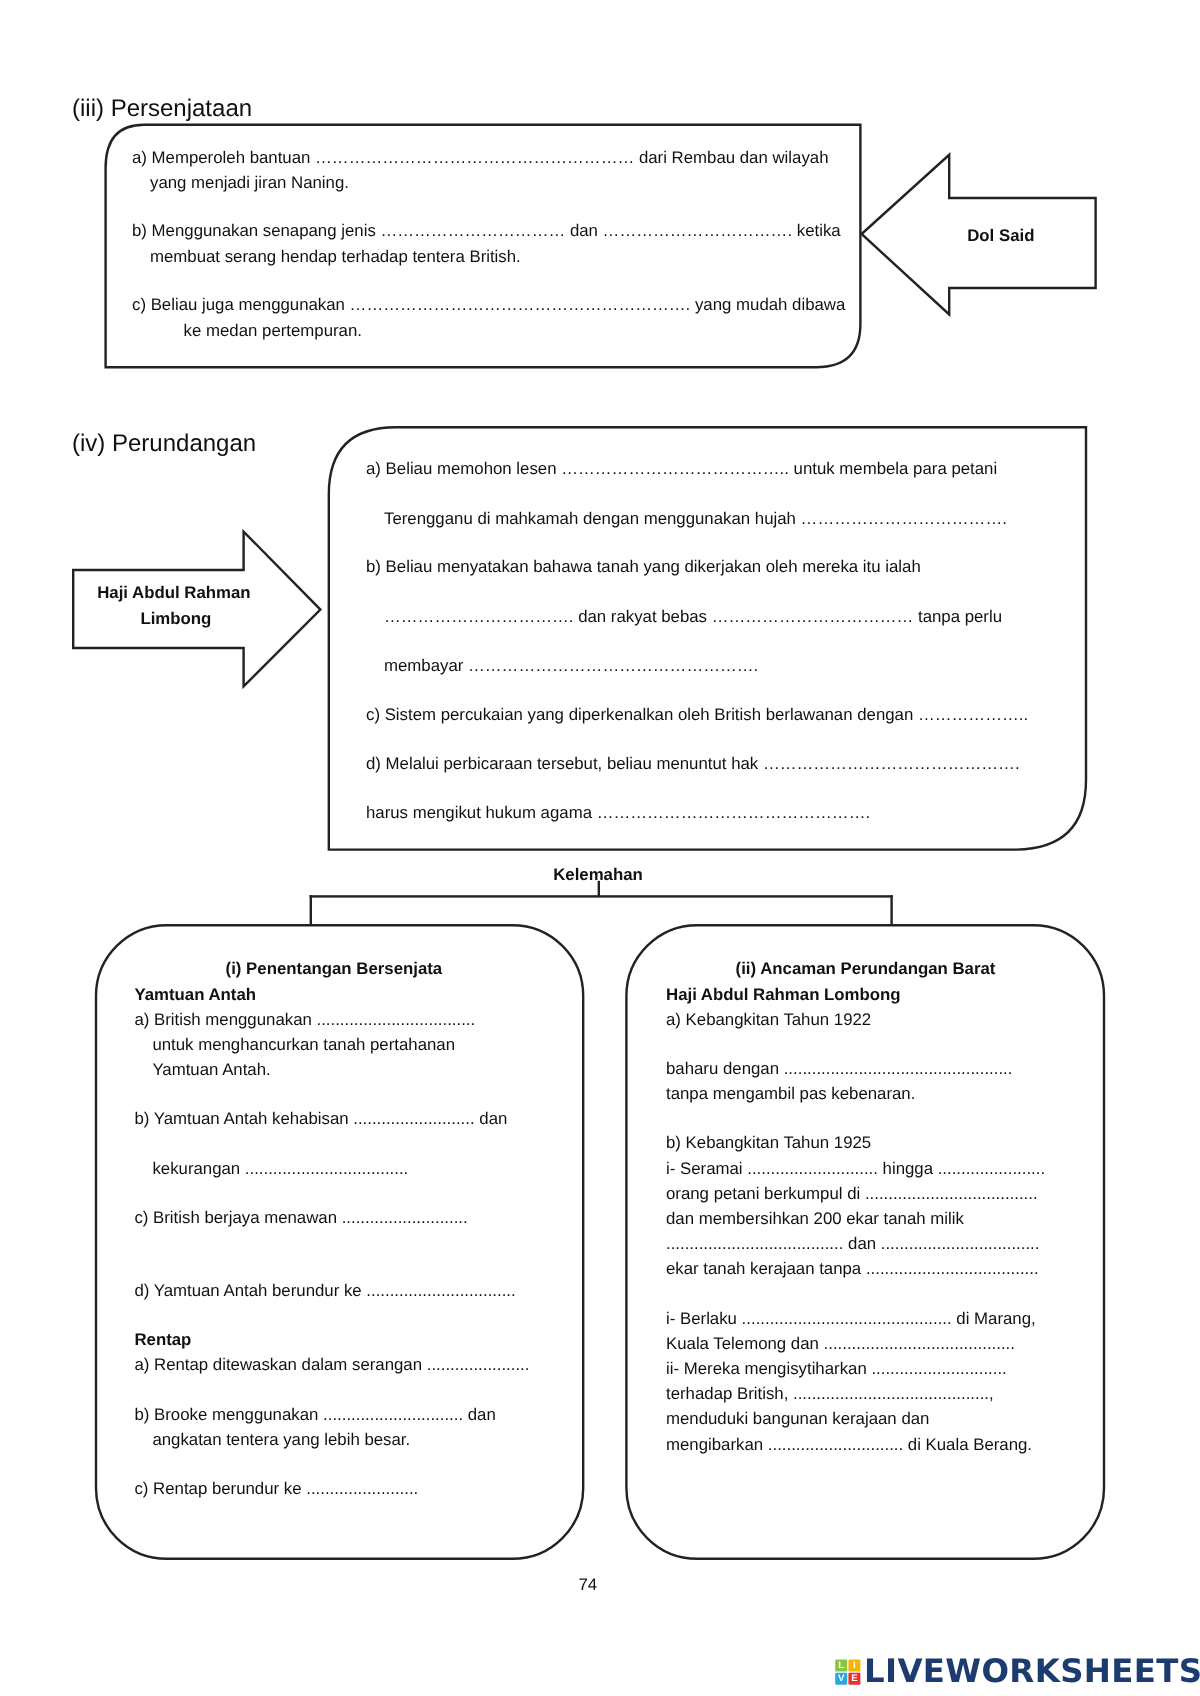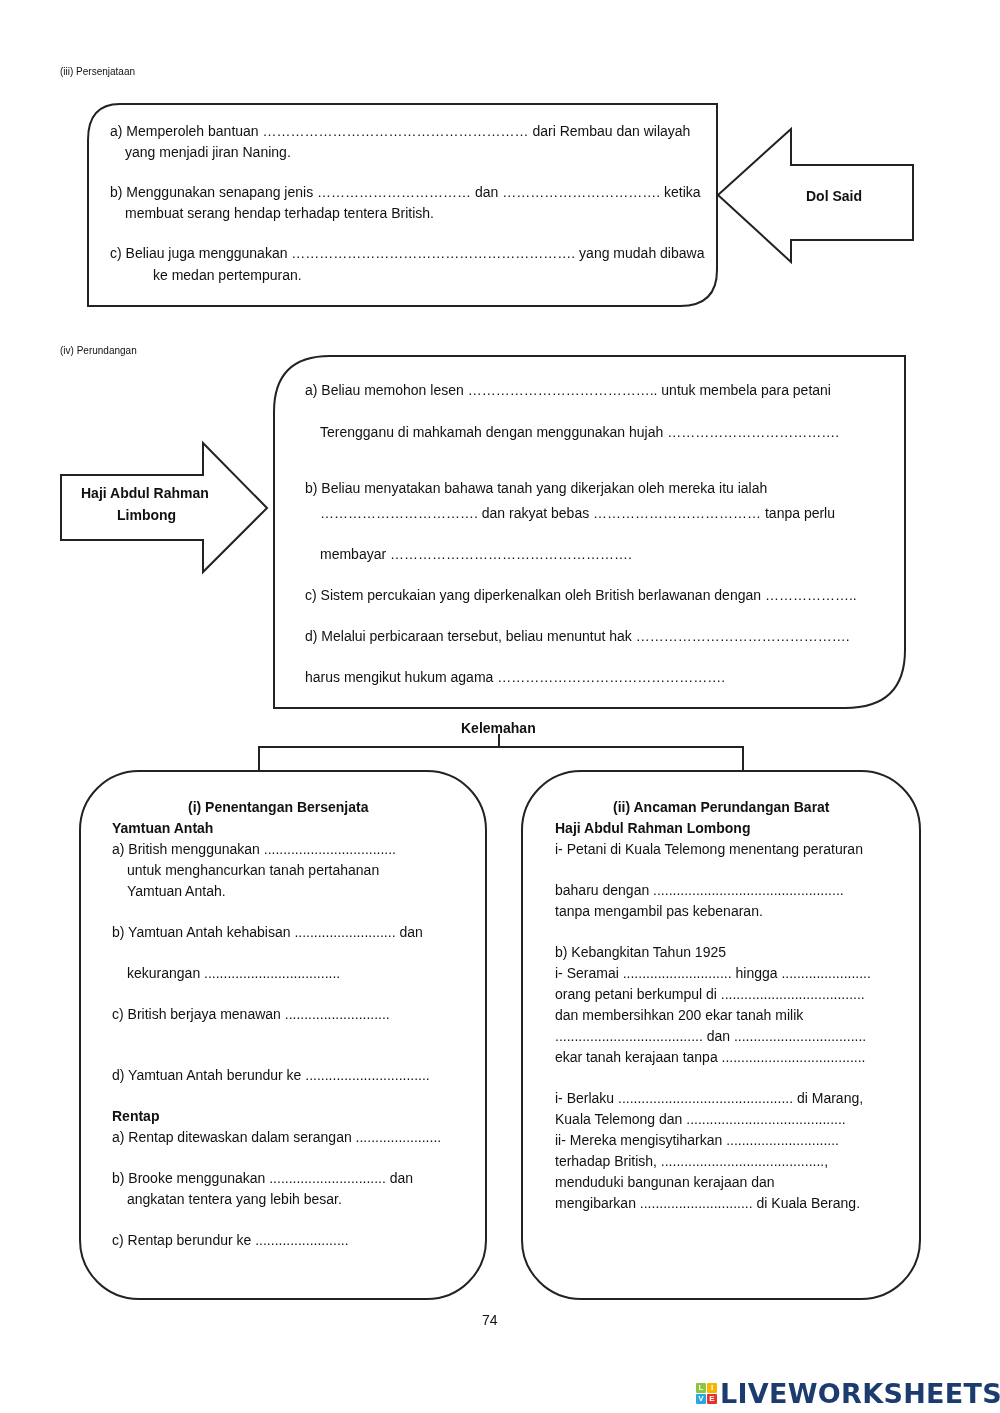--- a/index.html
+++ b/index.html
@@ -1,21 +1,21 @@
 <!DOCTYPE html>
 <html><head>
 <meta charset="utf-8">
 <style>
   html, body { margin:0; padding:0; background:#ffffff; }
   body { width:1000px; height:1413px; position:relative; overflow:hidden;
          font-family:"Liberation Sans", "DejaVu Sans", sans-serif; color:#111; }
   .abs { position:absolute; }
   .txt { font-size:14px; line-height:21px; white-space:nowrap; }
   .bold { font-weight:bold; }
-  .sec-label { font-size:10px; }
+  .sec-label { font-size:20px;margin-top:20px; }
   .box { position:absolute; border:2px solid #222; background:#fff; box-sizing:border-box; }
   svg.shape { position:absolute; overflow:visible; }
   .line { position:absolute; background:#222; }
   .logo { position:absolute; left:696px; top:1378px; display:flex; align-items:center; }
   .logo-tiles { display:grid; grid-template-columns:10px 10px; grid-template-rows:10px 10px; gap:1px; margin-right:3px; }
   .tile { font-size:8px; font-weight:bold; color:#fff; text-align:center; line-height:10px; border-radius:1px; }
   .logo-text { font-size:27px; font-weight:bold; color:#1c3b6e; letter-spacing:0.3px; font-family:"DejaVu Sans", sans-serif; }
 </style>
 </head>
 <body>
@@ -40,21 +40,21 @@
 <svg class="shape" style="left:0;top:0;" width="1000" height="720">
   <path d="M 330 356 L 905 356 L 905 650 Q 905 708 845 708 L 274 708 L 274 412 Q 274 356 330 356 Z" fill="#fff" stroke="#222" stroke-width="2"></path>
   <path d="M 61 475 L 203 475 L 203 443 L 267 508 L 203 572 L 203 540 L 61 540 Z" fill="#fff" stroke="#222" stroke-width="2"></path>
 </svg>
 
 <div class="abs txt bold" style="left:81px;top:483px;">Haji Abdul Rahman</div>
 <div class="abs txt bold" style="left:117px;top:505px;">Limbong</div>
 
 <div class="abs txt" style="left:305px;top:380px;">a) Beliau memohon lesen ………………………………….. untuk membela para petani</div>
 <div class="abs txt" style="left:320px;top:422px;">Terengganu di mahkamah dengan menggunakan hujah ……………………………….</div>
-<div class="abs txt" style="left:305px;top:478px;">b) Beliau menyatakan bahawa tanah yang dikerjakan oleh mereka itu ialah</div>
+<div class="abs txt" style="left:305px;top:462px;">b) Beliau menyatakan bahawa tanah yang dikerjakan oleh mereka itu ialah</div>
 <div class="abs txt" style="left:320px;top:503px;">……………………………. dan rakyat bebas ………………………………  tanpa perlu</div>
 <div class="abs txt" style="left:320px;top:544px;">membayar …………………………………………….</div>
 <div class="abs txt" style="left:305px;top:585px;">c) Sistem percukaian yang diperkenalkan oleh British berlawanan dengan ………………..</div>
 <div class="abs txt" style="left:305px;top:626px;">d) Melalui perbicaraan tersebut, beliau menuntut hak ……………………………………….</div>
 <div class="abs txt" style="left:305px;top:667px;">harus mengikut hukum agama ………………………………………….</div>
 
 <div class="abs txt bold" style="left:461px;top:718px;">Kelemahan</div>
 <div class="line" style="left:498px;top:734px;width:2px;height:13px;"></div>
 <div class="line" style="left:258px;top:746px;width:486px;height:2px;"></div>
 <div class="line" style="left:258px;top:746px;width:2px;height:25px;"></div>
@@ -84,21 +84,21 @@
   <div class="txt" style="height:20px;"></div>
   <div class="txt">b) Brooke menggunakan .............................. dan</div>
   <div class="txt" style="padding-left:15px;">angkatan tentera yang lebih besar.</div>
   <div class="txt" style="height:20px;"></div>
   <div class="txt">c) Rentap berundur ke ........................</div>
 </div>
 
 <div class="abs txt bold" style="left:613px;top:797px;">(ii) Ancaman Perundangan Barat</div>
 <div class="abs txt bold" style="left:555px;top:818px;">Haji Abdul Rahman Lombong</div>
 <div class="abs" style="left:555px;top:839px;">
-  <div class="txt">i- Petani di Kuala Telemong menentang peraturan</div>
+  <div class="txt">a) Kebangkitan Tahun 1922</div>
   <div class="txt" style="height:20px;"></div>
   <div class="txt">baharu dengan .................................................</div>
   <div class="txt">tanpa mengambil pas kebenaran.</div>
   <div class="txt" style="height:20px;"></div>
   <div class="txt">b) Kebangkitan Tahun 1925</div>
   <div class="txt">i- Seramai ............................ hingga .......................</div>
   <div class="txt">orang petani berkumpul di .....................................</div>
   <div class="txt">dan membersihkan 200 ekar tanah  milik</div>
   <div class="txt">...................................... dan ..................................</div>
   <div class="txt">ekar tanah kerajaan tanpa .....................................</div>

